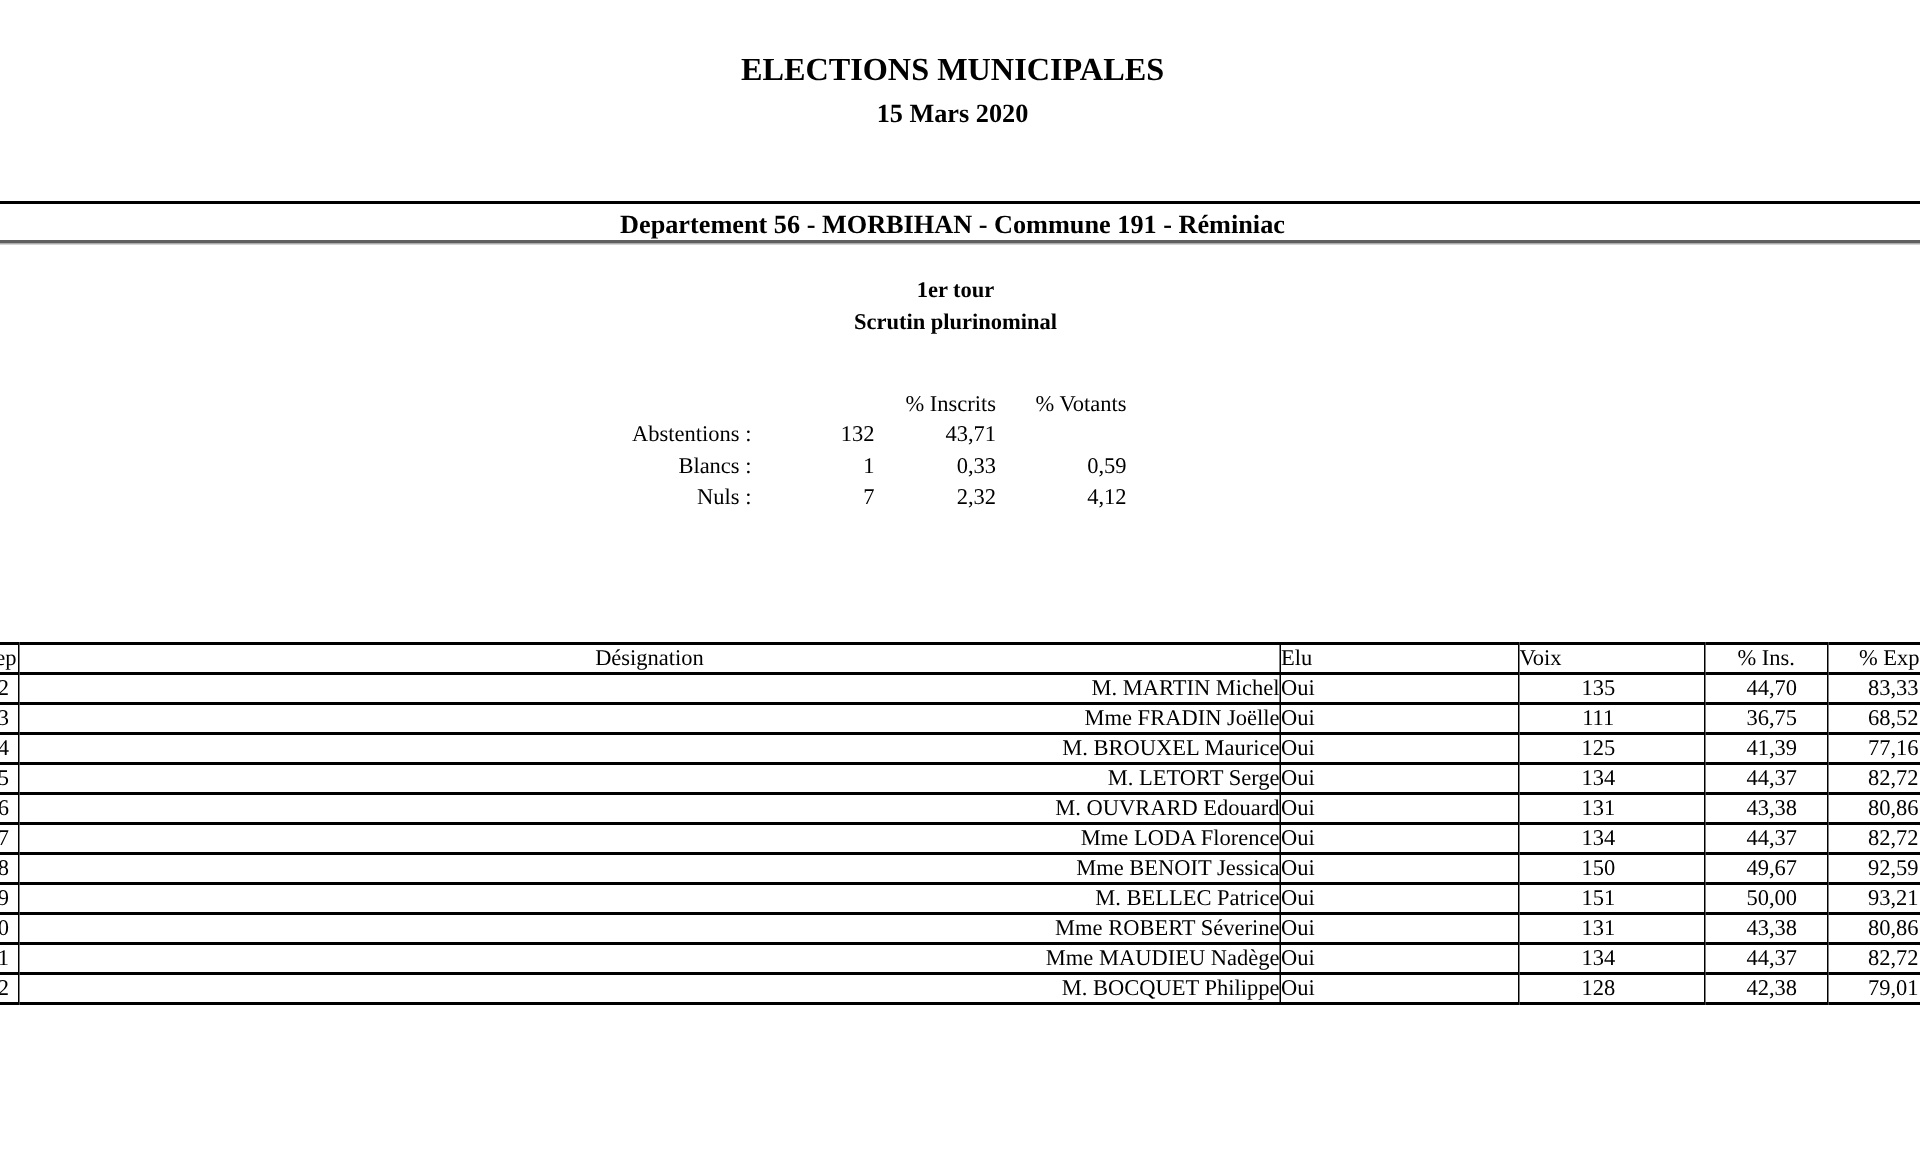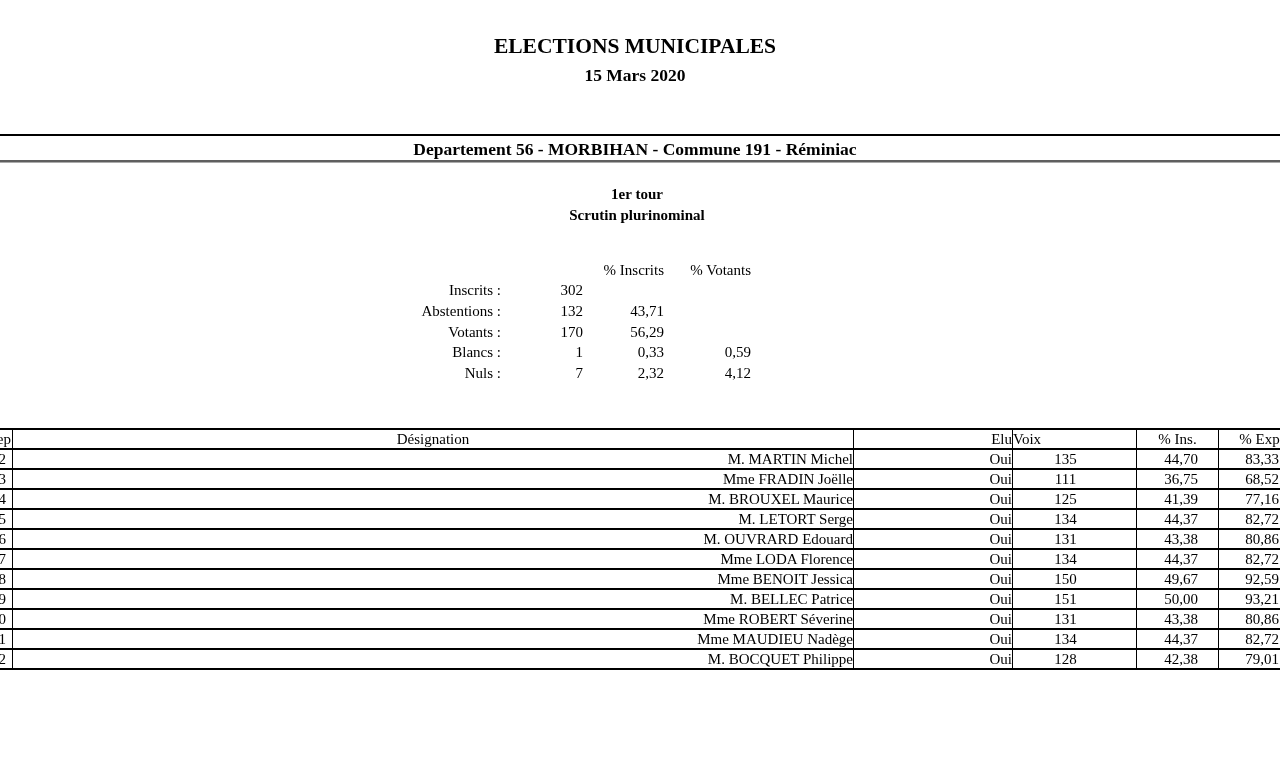--- a/index.html
+++ b/index.html
@@ -49,21 +49,21 @@
   .c-num { width:50px; }
   .c-des { width:841px; }
   .c-elu { width:159px; }
   .c-voix{ width:124px; }
   .c-ins { width:82px; }
   .c-exp { width:82px; }
   th.c-num { text-align:right; padding-right:1px; }
   td.c-num { text-align:right; padding-right:6px; }
   th.c-des { text-align:center; }
   td.c-des { text-align:right; padding-left:7px; }
-  .c-elu   { text-align:right; }
+  .c-elu   { text-align:left; }
   th.c-voix{ text-align:left; }
   td.c-voix{ text-align:center; padding-right:18px; }
   th.c-ins { text-align:center;margin-top:12px; }
   td.c-ins { text-align:right; padding-right:20px; }
   th.c-exp { text-align:center; }
   td.c-exp { text-align:right; padding-right:21px; }
 </style>
 </head>
 <body>
 
@@ -92,40 +92,28 @@
     <tbody>
       <tr>
         <td></td>
         <td></td>
         <td>% Inscrits</td>
         <td>% Votants</td>
       </tr>
     </tbody>
     <tbody>
 
-        <tr>
-          <td>Inscrits :</td>
-          <td>302</td>
-          <td></td>
-          <td></td>
-        </tr>
 
         <tr>
           <td>Abstentions :</td>
           <td>132</td>
           <td>43,71</td>
           <td></td>
         </tr>
 
-        <tr>
-          <td>Votants :</td>
-          <td>170</td>
-          <td>56,29</td>
-          <td></td>
-        </tr>
 
         <tr>
           <td>Blancs :</td>
           <td>1</td>
           <td>0,33</td>
           <td>0,59</td>
         </tr>
 
         <tr>
           <td>Nuls :</td>

